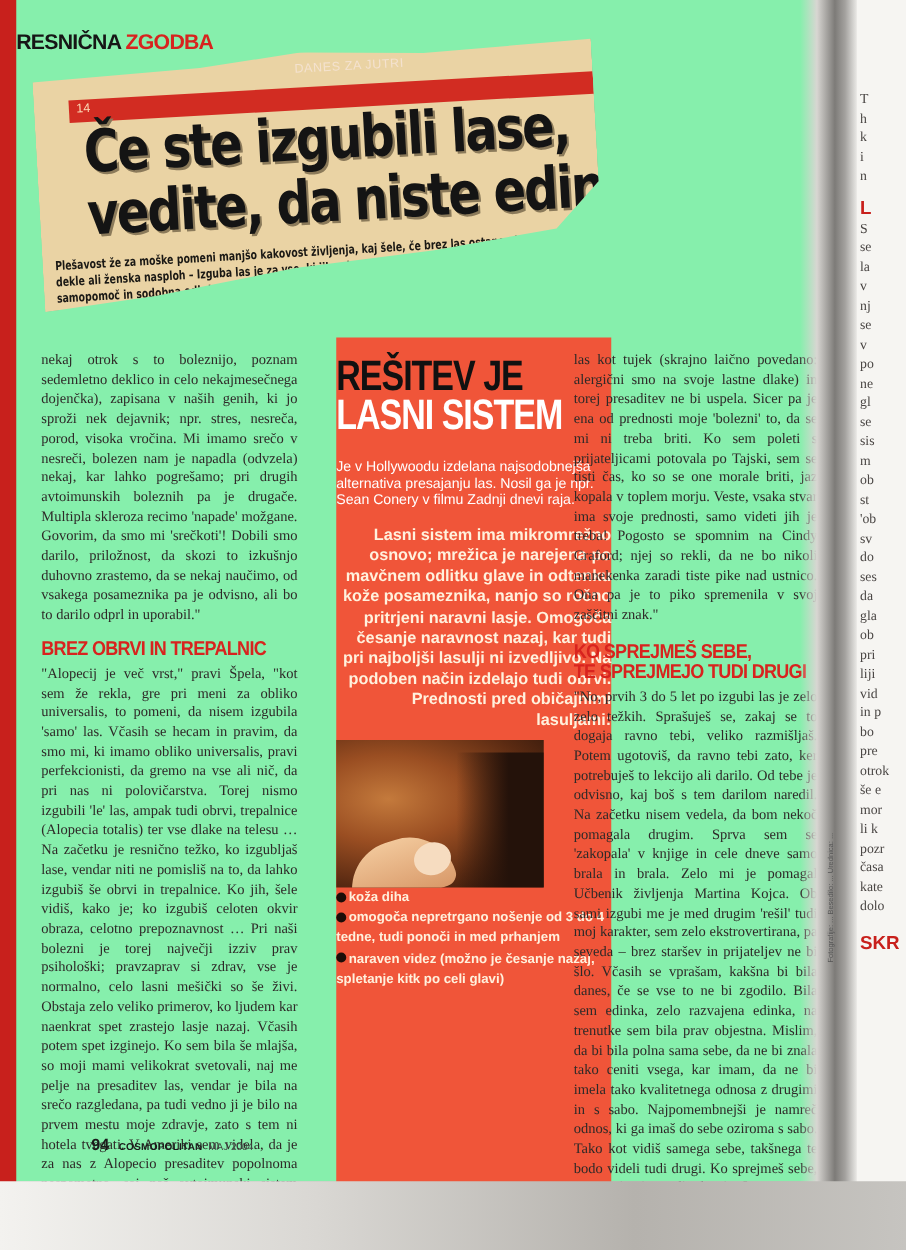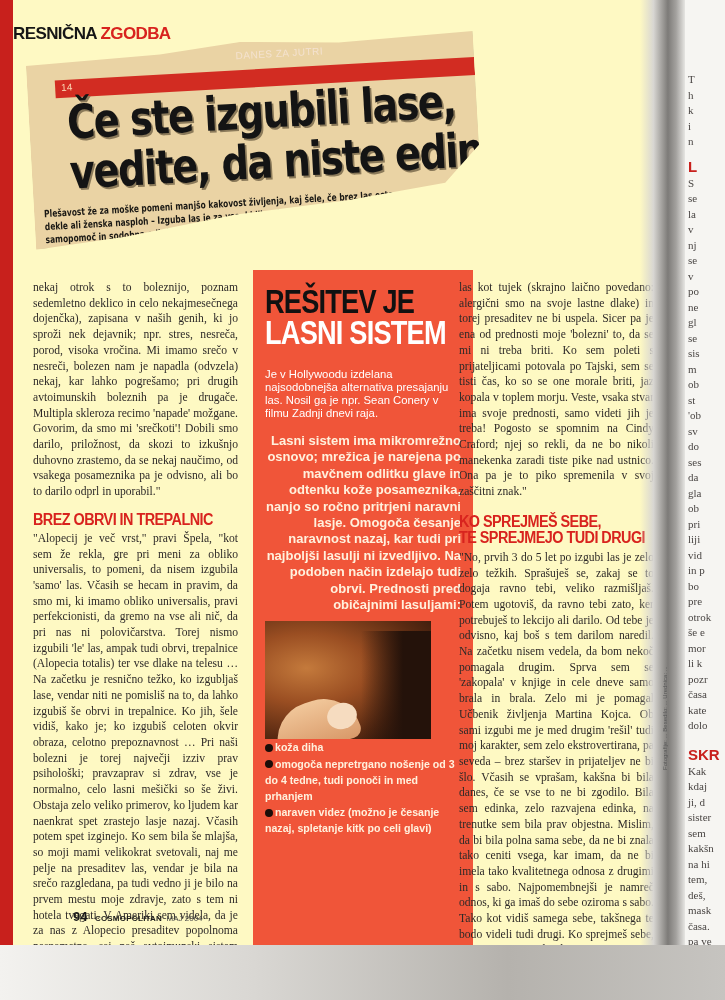--- a/index.html
+++ b/index.html
@@ -1,19 +1,19 @@
 <!DOCTYPE html>
 <html><head>
 <meta charset="utf-8">
 <style>
   * { box-sizing: border-box; margin: 0; padding: 0; }
   html, body { width: 725px; height: 1000px; overflow: hidden; background: #b8b5b0; }
   body { position: relative; font-family: "Liberation Serif", "DejaVu Serif", serif; color: #2a2726; }
 
-  .page { position: absolute; left: 0; top: 0; width: 665px; height: 945px; background: #fef9c3; }
+  .page { position: absolute; left: 0; top: 0; width: 665px; height: 945px; background: #86efac; }
   .page-edge-shadow { position: absolute; left: 0; top: 945px; width: 725px; height: 55px;
     background: linear-gradient(90deg, #f3f2ef 0%, #d9d7d3 35%, #b5b2ad 70%, #c6c4c0 100%); }
   .left-bar { position: absolute; left: 0; top: 0; width: 13px; height: 948px; background: #c8201c; }
 
   .gutter { position: absolute; left: 640px; top: 0; width: 45px; height: 1000px;
     background: linear-gradient(90deg, rgba(255,255,255,0) 0%, #d8d6d2 30%, #7d7b78 62%, #a3a19e 80%, #e6e5e2 100%); }
   .next-page { position: absolute; left: 685px; top: 0; width: 40px; height: 948px; background: #f6f5f2; overflow: hidden; }
   .next-page .np-line { font-size: 11px; line-height: 15.5px; color: #4a4644; white-space: nowrap; padding-left: 3px; }
   .next-page .np-head { font-family: "Liberation Sans", sans-serif; font-weight: bold; color: #c8201c; font-size: 15px; line-height: 18px; padding-left: 3px; margin-top: 8px; }
 
@@ -35,21 +35,21 @@
   .clip-sub { position: absolute; left: 10px; top: 158px; width: 540px; font-family: "DejaVu Sans", sans-serif; font-weight: bold;
     font-size: 10px; line-height: 13px; color: #1a1814; transform: scaleX(0.75); transform-origin: 0 0; }
 
   .col { position: absolute; top: 280px; font-size: 11.6px; line-height: 15.7px; text-align: justify; color: #2e2a28; }
   .col p { margin: 0; }
   .col-left { left: 33px; width: 205px; }
   .col-right { left: 459px; width: 195px; }
   .subhead { font-family: "Liberation Sans", sans-serif; font-weight: bold; color: #d8231e; font-size: 16px; line-height: 15px;
     letter-spacing: -0.6px; transform: scaleX(0.9); transform-origin: 0 0; white-space: nowrap; margin: 12px 0 4px; }
 
-  .sidebar { position: absolute; left: 253px; top: 270px; width: 220px; height: 678px; background: #f05539; padding: 12px 12px; }
+  .sidebar { position: absolute; left: 269px; top: 270px; width: 220px; height: 678px; background: #f05539; padding: 12px 0; }
   .sb-title { font-family: "Liberation Sans", sans-serif; font-weight: bold; font-size: 34px; line-height: 31px; letter-spacing: -1px;
     transform: scaleX(0.8); transform-origin: 0 0; white-space: nowrap; margin-top: 4px; }
   .sb-title .dark { color: #111; display: block; }
   .sb-title .light { color: #fff; display: block; }
   .sb-intro { font-family: "Liberation Sans", sans-serif; font-size: 11.3px; line-height: 13px; color: #fff; margin-top: 20px; }
   .sb-body { font-family: "Liberation Sans", sans-serif; font-weight: bold; font-size: 13px; line-height: 16.4px; color: #fff1dd; margin-top: 13px; text-align: right; }
   .sb-photo { width: 166px; height: 118px; margin-top: 8px; position: relative; overflow: hidden;
     background: radial-gradient(ellipse at 25% 40%, #c47a3c 0%, #9a4e22 35%, #5a2a12 70%, #2a140a 100%); }
   .sb-photo .finger { position: absolute; left: 8px; top: 80px; width: 85px; height: 48px; border-radius: 40px 40px 10px 10px;
     background: linear-gradient(180deg, #f1c79a, #d99a6a); transform: rotate(-18deg); }
@@ -178,29 +178,15 @@
       <div class="np-line">otrok</div>
       <div class="np-line">še e</div>
       <div class="np-line">mor</div>
       <div class="np-line">li k</div>
       <div class="np-line">pozr</div>
       <div class="np-line">časa</div>
       <div class="np-line">kate</div>
       <div class="np-line">dolo</div>
     </div>
   <div class="np-head" style="margin-top:12px">SKR</div>
-  <div id="np-bottom">
-      <div class="np-line">Kak</div>
-      <div class="np-line">kdaj</div>
-      <div class="np-line">ji, d</div>
-      <div class="np-line">sister</div>
-      <div class="np-line">sem</div>
-      <div class="np-line">kakšn</div>
-      <div class="np-line">na hi</div>
-      <div class="np-line">tem,</div>
-      <div class="np-line">deš,</div>
-      <div class="np-line">mask</div>
-      <div class="np-line">časa.</div>
-      <div class="np-line">pa ve</div>
-    </div>
 </div>
 
 <div class="page-edge-shadow"></div>
 
 </body></html>

